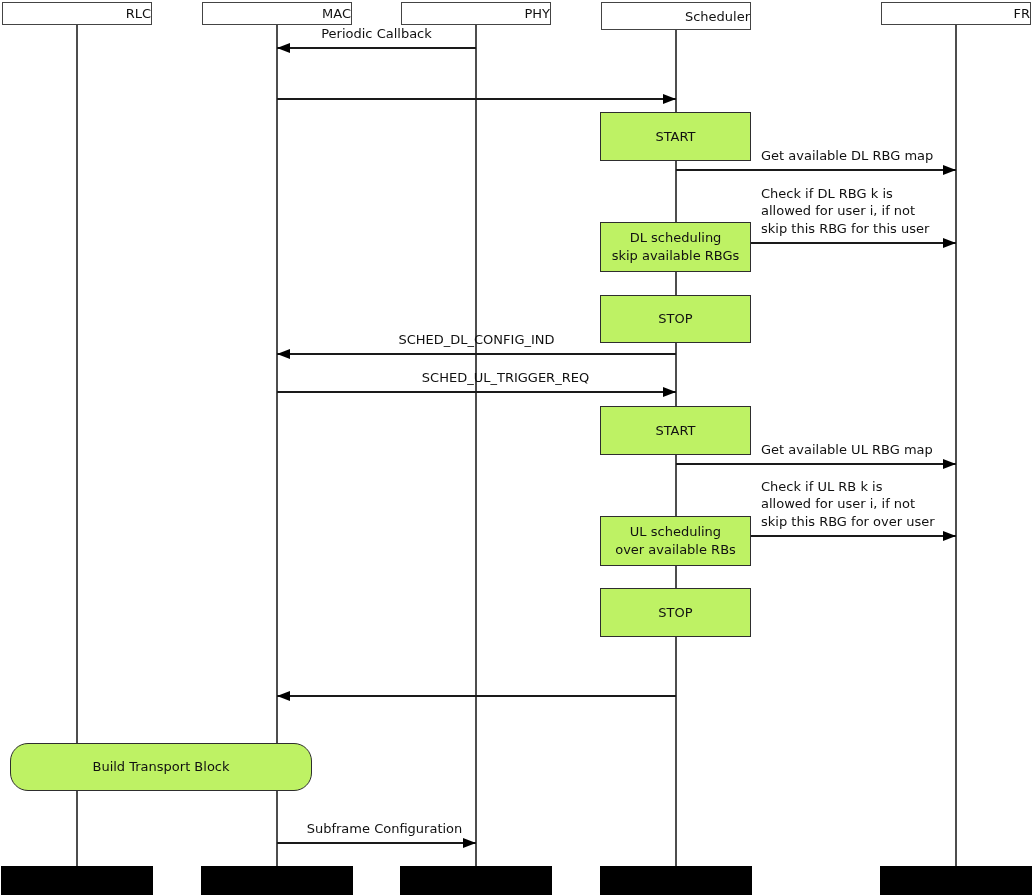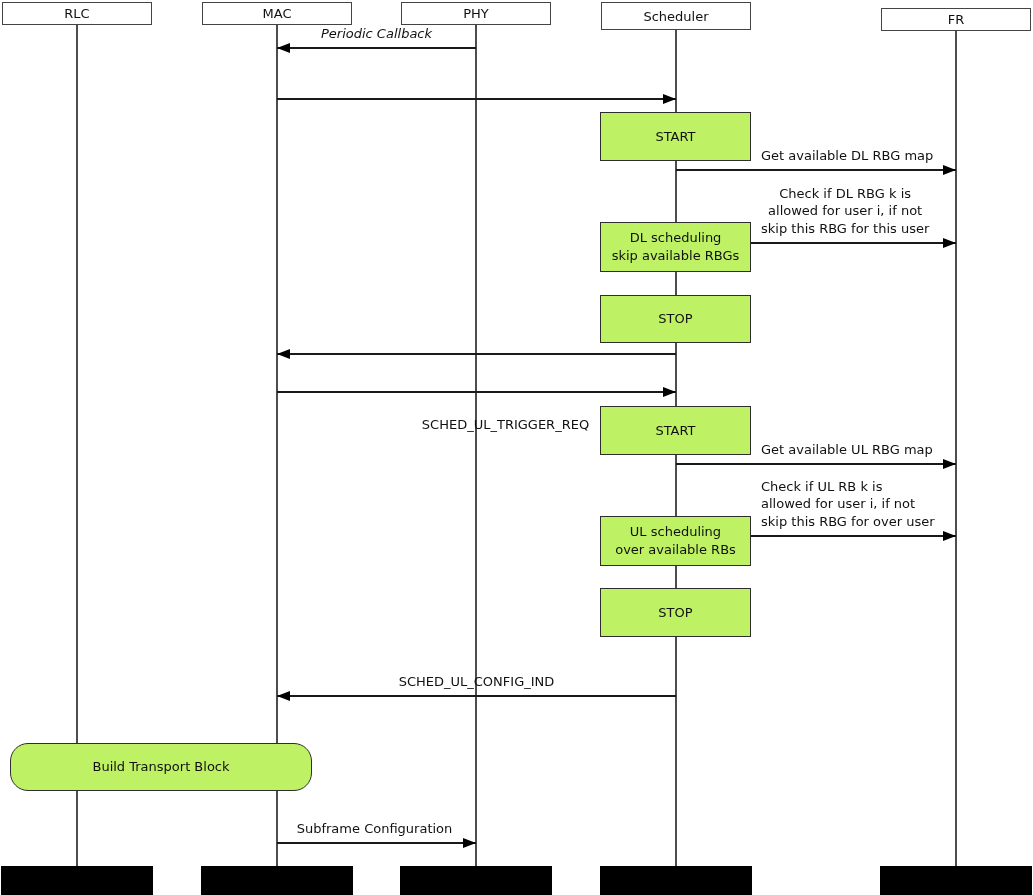--- a/index.html
+++ b/index.html
@@ -7,21 +7,21 @@
     position:relative;
     width:1033px;height:895px;
     background:#ffffff;
     font-family:"DejaVu Sans","Liberation Sans",sans-serif;
     color:#111111;
     overflow:hidden;
   }
   .lifeline{position:absolute;width:1.4px;background:#4d4d4d;}
   .head-box{
     position:absolute;background:#ffffff;border:1.2px solid #444444;
-    box-sizing:border-box;display:flex;align-items:center;justify-content:center;
+    box-sizing:border-box;display:flex;align-items:center;justify-content:flex-end;
     font-size:13px;
   }
   .end-bar{position:absolute;background:#000000;}
   .msg-line{position:absolute;height:1.5px;background:#1a1a1a;}
   .arrowhead{position:absolute;width:0;height:0;border-top:5.5px solid transparent;border-bottom:5.5px solid transparent;}
   .arrowhead.right{border-left:13px solid #000000;}
   .arrowhead.left{border-right:13px solid #000000;}
   .msg-label{
     position:absolute;font-size:13px;line-height:17.5px;
     white-space:pre-line;color:#111111;
@@ -50,56 +50,56 @@
     <div class="head-box" style="left: 401px; top: 2px; width: 150px; height: 23px;">
       <span>PHY</span>
     </div>
     <div class="end-bar" style="left: 400px; top: 866px; width: 152px; height: 29px;"></div>
     <div class="lifeline" style="left: 675.3px; top: 25px; height: 841px;"></div>
     <div class="head-box" style="left: 601px; top: 2px; width: 150px; height: 28px;">
       <span>Scheduler</span>
     </div>
     <div class="end-bar" style="left: 600px; top: 866px; width: 152px; height: 29px;"></div>
     <div class="lifeline" style="left: 955.3px; top: 25px; height: 841px;"></div>
-    <div class="head-box" style="left: 881px; top: 8px; width: 150px; height: 23px;">
+    <div class="head-box" style="left: 881px; top: 2px; width: 150px; height: 23px;">
       <span>FR</span>
     </div>
     <div class="end-bar" style="left: 880px; top: 866px; width: 152px; height: 29px;"></div>
     <div class="msg-line" style="left: 277px; top: 47px; width: 199px;"></div>
     <div class="arrowhead left" style="top: 42.5px; left: 277px;"></div>
-    <div class="msg-label" style="top: 24.5px; left: 277px; width: 199px; text-align: center; font-style: italic;">Periodic Callback</div>
+    <div class="msg-label" style="top: 24.5px; left: 277px; width: 199px; text-align: center;">Periodic Callback</div>
     <div class="msg-line" style="left: 277px; top: 98px; width: 399px;"></div>
     <div class="arrowhead right" style="top: 93.5px; left: 663px;"></div>
     <div class="msg-line" style="left: 676px; top: 169px; width: 280px;"></div>
     <div class="arrowhead right" style="top: 164.5px; left: 943px;"></div>
     <div class="msg-label" style="top: 146.5px; left: 761px; text-align: left;">Get available DL RBG map</div>
     <div class="msg-line" style="left: 751px; top: 242px; width: 205px;"></div>
     <div class="arrowhead right" style="top: 237.5px; left: 943px;"></div>
-    <div class="msg-label" style="top: 184.5px; left: 761px; text-align: center;">Check if DL RBG k is
+    <div class="msg-label" style="top: 184.5px; left: 761px; text-align: left;">Check if DL RBG k is
 allowed for user i, if not
 skip this RBG for this user</div>
     <div class="msg-line" style="left: 277px; top: 353px; width: 399px;"></div>
     <div class="arrowhead left" style="top: 348.5px; left: 277px;"></div>
+    <div class="msg-label" style="top: 330.5px; left: 277px; width: 399px; text-align: center;">SCHED_DL_CONFIG_IND</div>
     <div class="msg-line" style="left: 277px; top: 391px; width: 399px;"></div>
     <div class="arrowhead right" style="top: 386.5px; left: 663px;"></div>
-    <div class="msg-label" style="top: 368.5px; left: 277px; width: 457px; text-align: center; margin-top: 47px;">SCHED_UL_TRIGGER_REQ</div>
+    <div class="msg-label" style="top: 368.5px; left: 277px; width: 457px; text-align: center;">SCHED_UL_TRIGGER_REQ</div>
     <div class="msg-line" style="left: 676px; top: 463px; width: 280px;"></div>
     <div class="arrowhead right" style="top: 458.5px; left: 943px;"></div>
     <div class="msg-label" style="top: 440.5px; left: 761px; text-align: left;">Get available UL RBG map</div>
     <div class="msg-line" style="left: 751px; top: 535px; width: 205px;"></div>
     <div class="arrowhead right" style="top: 530.5px; left: 943px;"></div>
     <div class="msg-label" style="top: 477.5px; left: 761px; text-align: left;">Check if UL RB k is
 allowed for user i, if not
 skip this RBG for over user</div>
     <div class="msg-line" style="left: 277px; top: 695px; width: 399px;"></div>
     <div class="arrowhead left" style="top: 690.5px; left: 277px;"></div>
-    <div class="msg-label" style="top: 672.5px; left: 277px; width: 399px; text-align: center;">SCHED_UL_CONFIG_IND</div>
     <div class="msg-line" style="left: 277px; top: 842px; width: 199px;"></div>
     <div class="arrowhead right" style="top: 837.5px; left: 463px;"></div>
-    <div class="msg-label" style="top: 819.5px; left: 275px; width: 199px; text-align: center;">Subframe Configuration</div>
+    <div class="msg-label" style="top: 819.5px; left: 285px; width: 199px; text-align: center;">Subframe Configuration</div>
     <div class="act-box" style="left: 600px; top: 112px; width: 151px; height: 49px;"><span>START</span></div>
     <div class="act-box" style="left: 600px; top: 222px; width: 151px; height: 50px;"><span>DL scheduling
 skip available RBGs</span></div>
     <div class="act-box" style="left: 600px; top: 295px; width: 151px; height: 48px;"><span>STOP</span></div>
     <div class="act-box" style="left: 600px; top: 406px; width: 151px; height: 49px;"><span>START</span></div>
     <div class="act-box" style="left: 600px; top: 516px; width: 151px; height: 50px;"><span>UL scheduling
 over available RBs</span></div>
     <div class="act-box" style="left: 600px; top: 588px; width: 151px; height: 49px;"><span>STOP</span></div>
     <div class="act-box" style="left: 10px; top: 743px; width: 302px; height: 48px; border-radius: 18px;"><span>Build Transport Block</span></div>
   </div>

